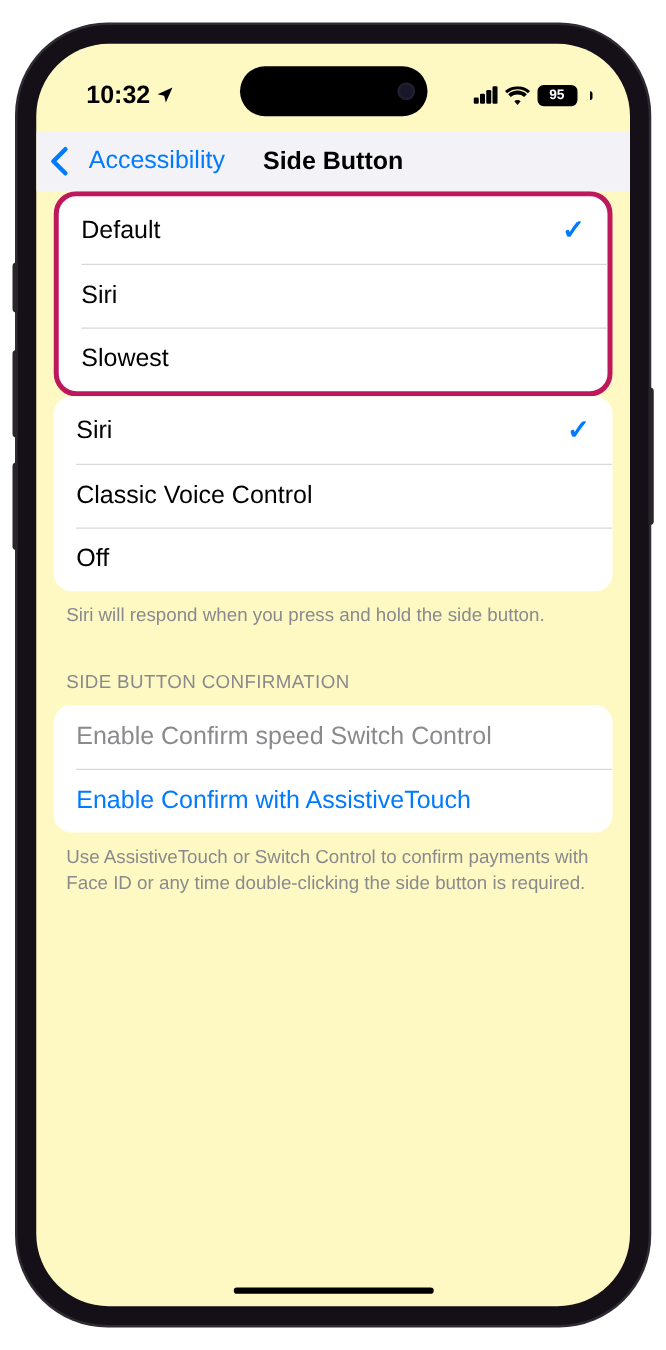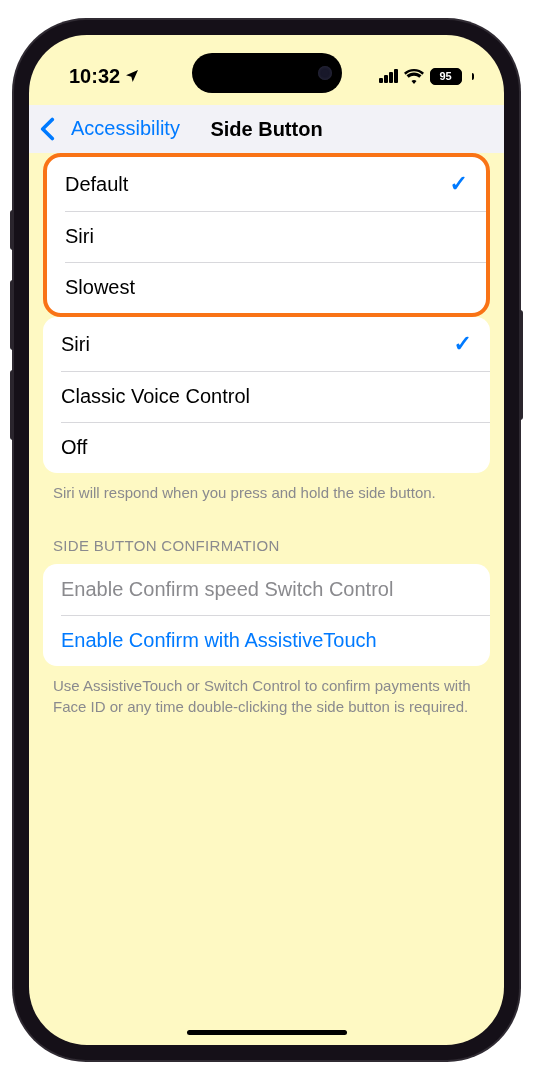--- a/index.html
+++ b/index.html
@@ -84,21 +84,21 @@
     text-transform:uppercase;
   }
   .sh-first{padding-top:42px;}
   .group{
     margin:0 14px;
     background:#fff;
     border-radius:14px;
     overflow:hidden;
   }
   .highlight{
-    border:4px solid #f97316;
+    border:4px solid #be185d;
     border-radius:18px;
   }
   .row{
     display:flex; align-items:center; justify-content:space-between;
     padding:14px 18px;
     font-size:20px; color:#000;
     position:relative;
   }
   .row + .row::before{
     content:""; position:absolute; top:0; left:18px; right:0; height:1px;

